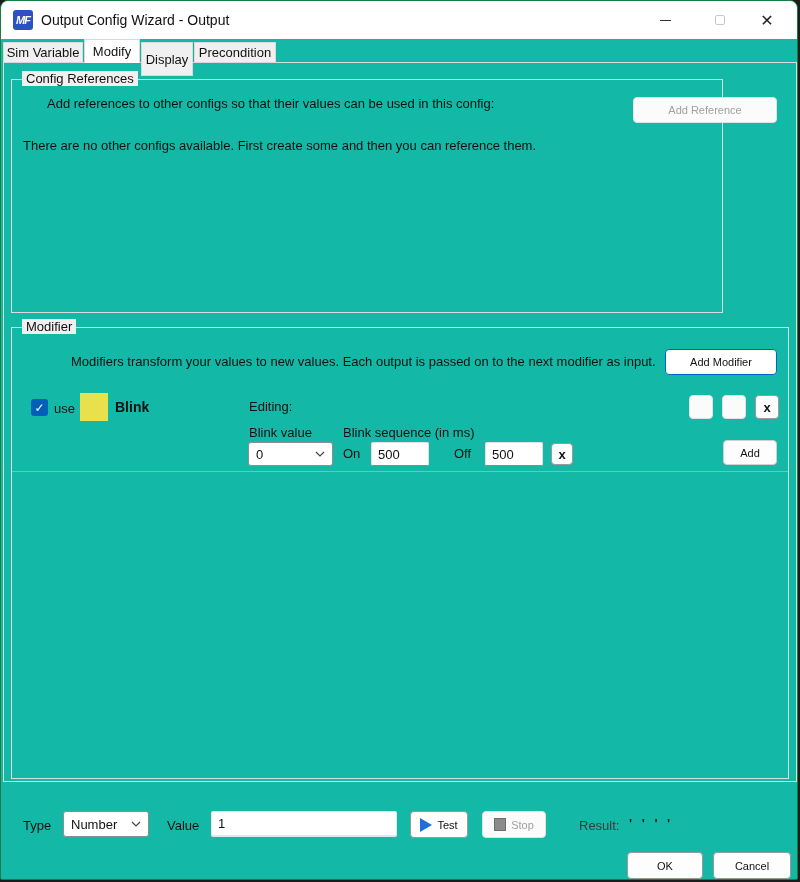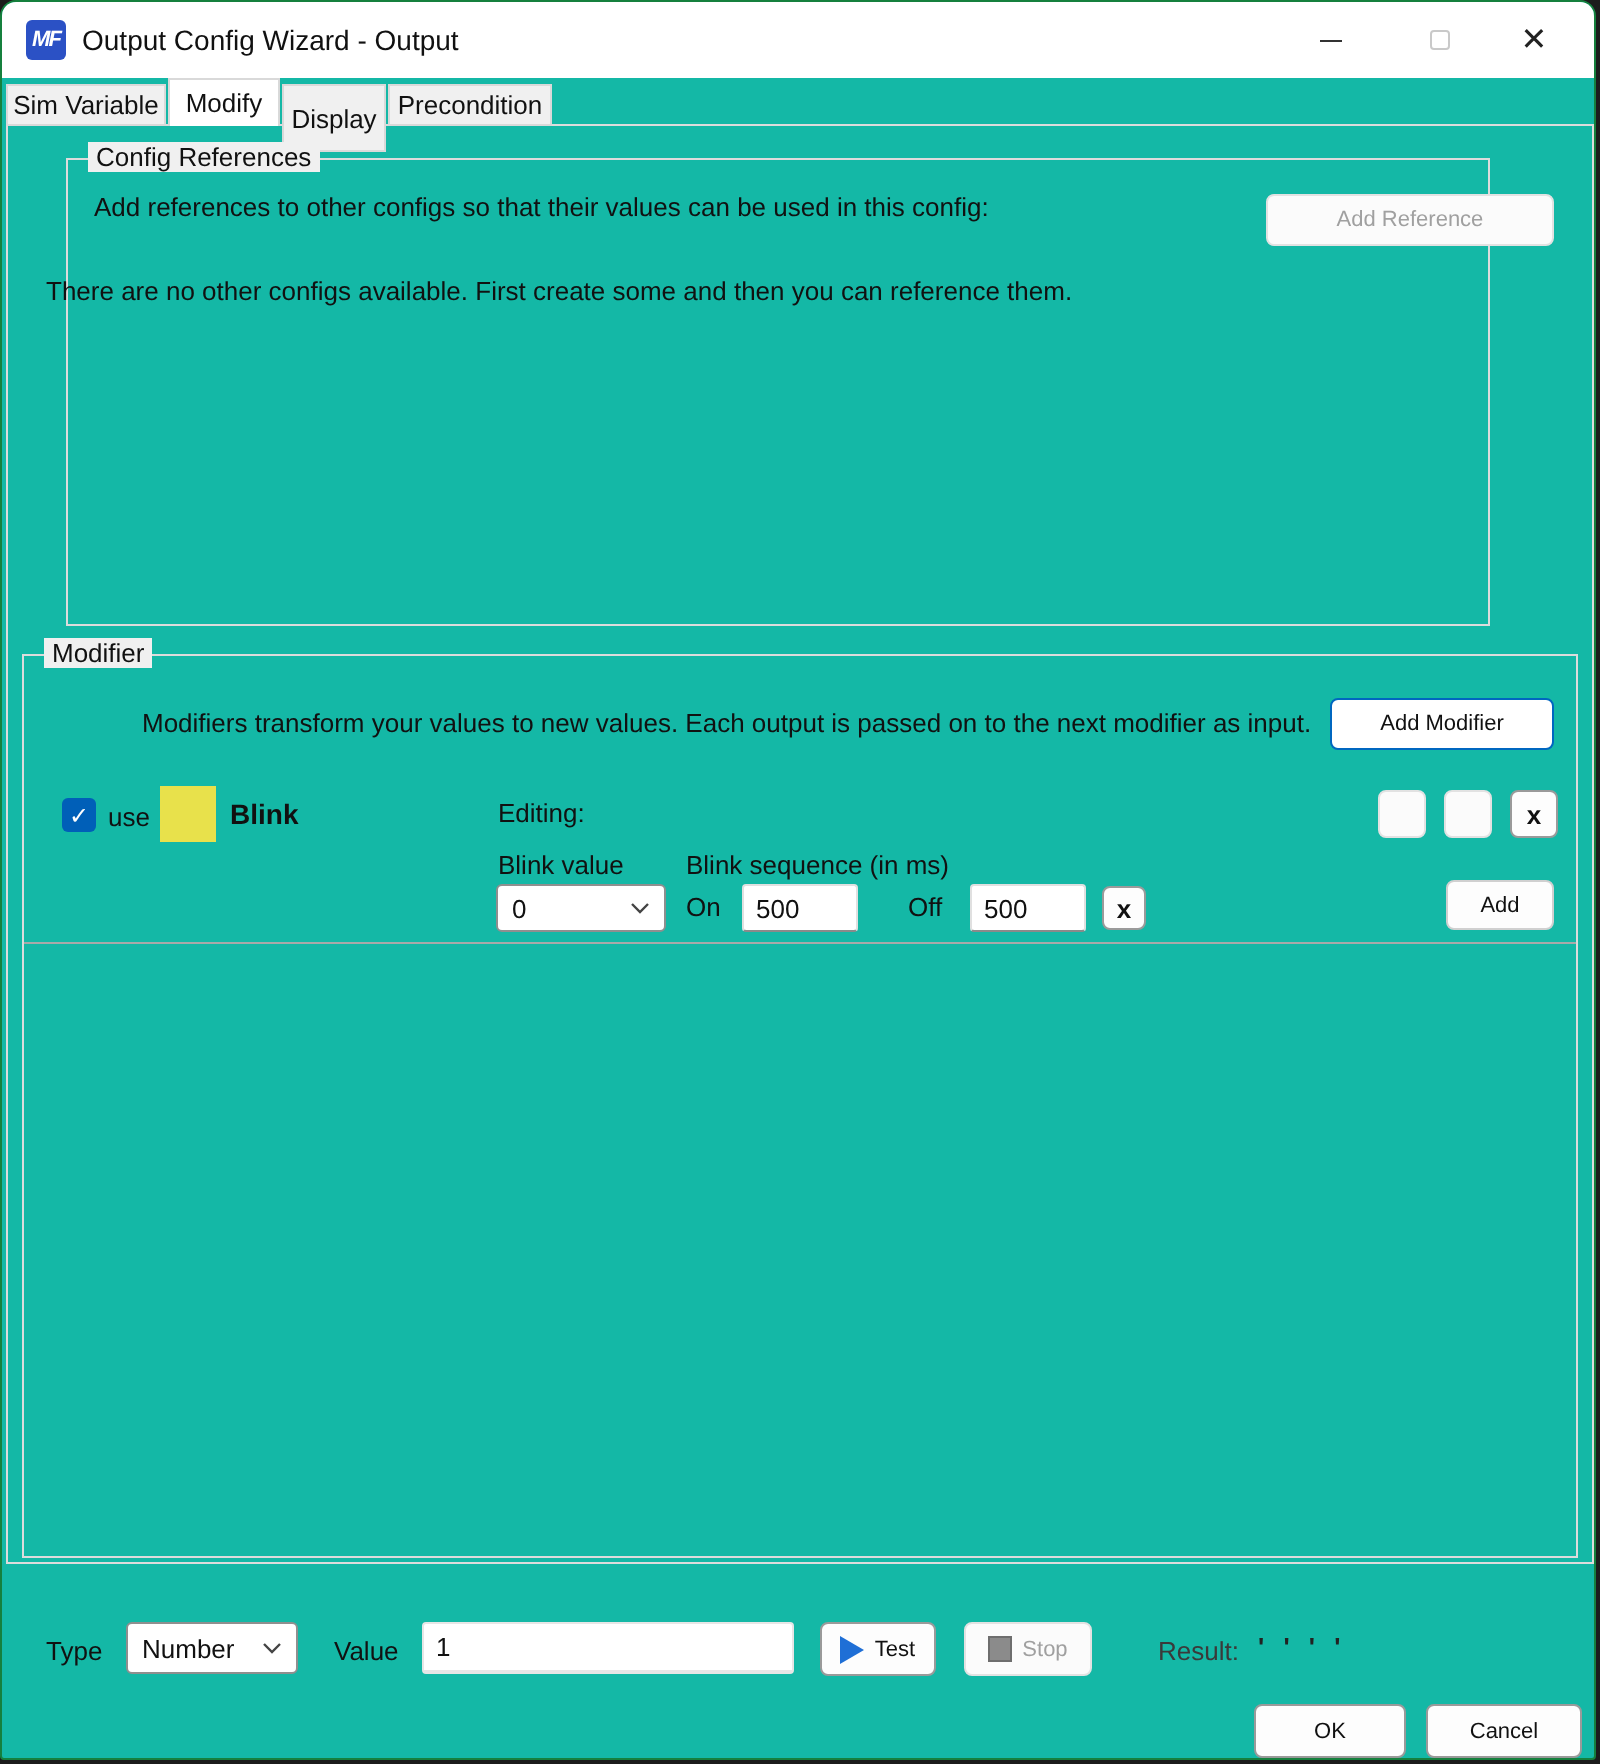--- a/index.html
+++ b/index.html
@@ -72,21 +72,21 @@
     <div class="caption-btn cap-close">✕</div>
   </div>
 
   <div class="tab-panel"></div>
 
   <div class="tab" style="left:2px;top:41px;width:80px;height:21px;">Sim Variable</div>
   <div class="tab active" style="left:83px;top:38px;width:56px;height:24px;">Modify</div>
   <div class="tab" style="left:140px;top:41px;width:52px;height:34px;">Display</div>
   <div class="tab" style="left:193px;top:41px;width:82px;height:21px;">Precondition</div>
 
-  <div class="groupbox" style="left:10px;top:78px;width:712px;height:234px;margin-left:22px;">
+  <div class="groupbox" style="left:10px;top:78px;width:712px;height:234px;">
     <div class="groupbox-label">Config References</div>
   </div>
   <div class="txt" style="left:22px;top:95px;margin-left:24px;">Add references to other configs so that their values can be used in this config:</div>
   <div class="btn disabled" style="left:632px;top:96px;width:144px;height:26px;">Add Reference</div>
   <div class="txt" style="left:22px;top:137px;">There are no other configs available. First create some and then you can reference them.</div>
 
   <div class="groupbox" style="left:10px;top:326px;width:778px;height:452px;">
     <div class="groupbox-label">Modifier</div>
   </div>
   <div class="txt" style="left:22px;top:353px;margin-left:48px;">Modifiers transform your values to new values. Each output is passed on to the next modifier as input.</div>

